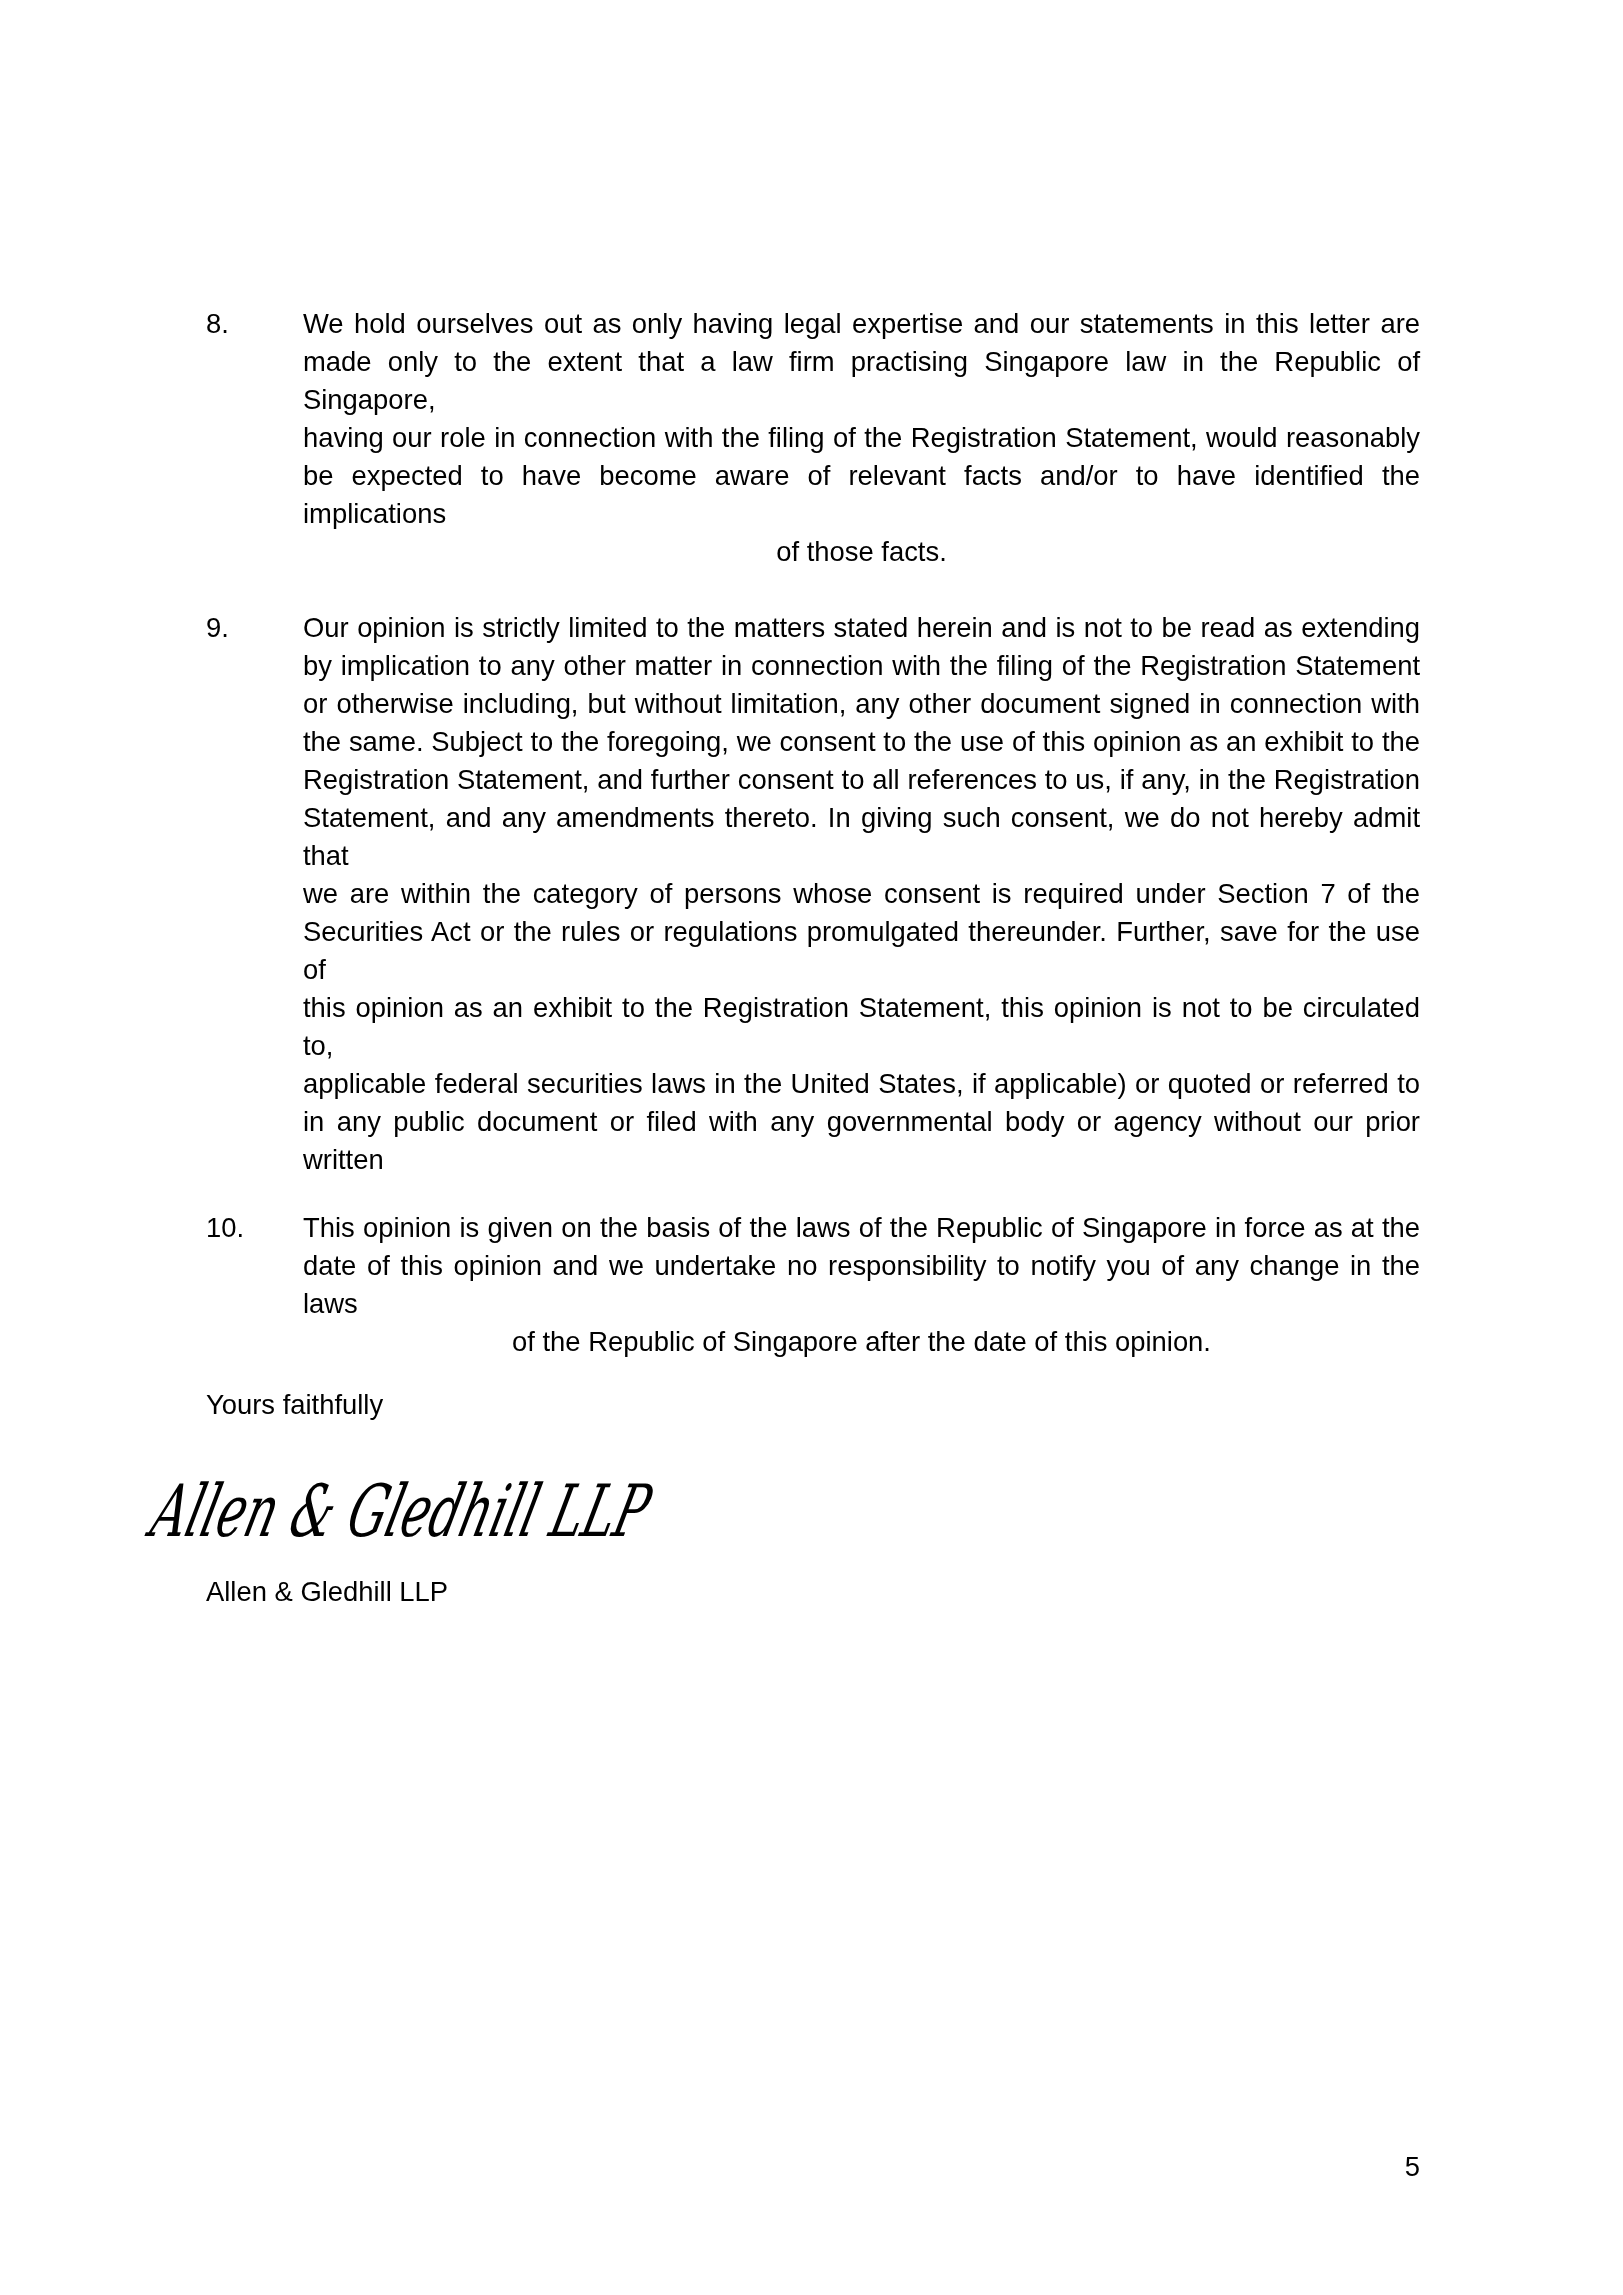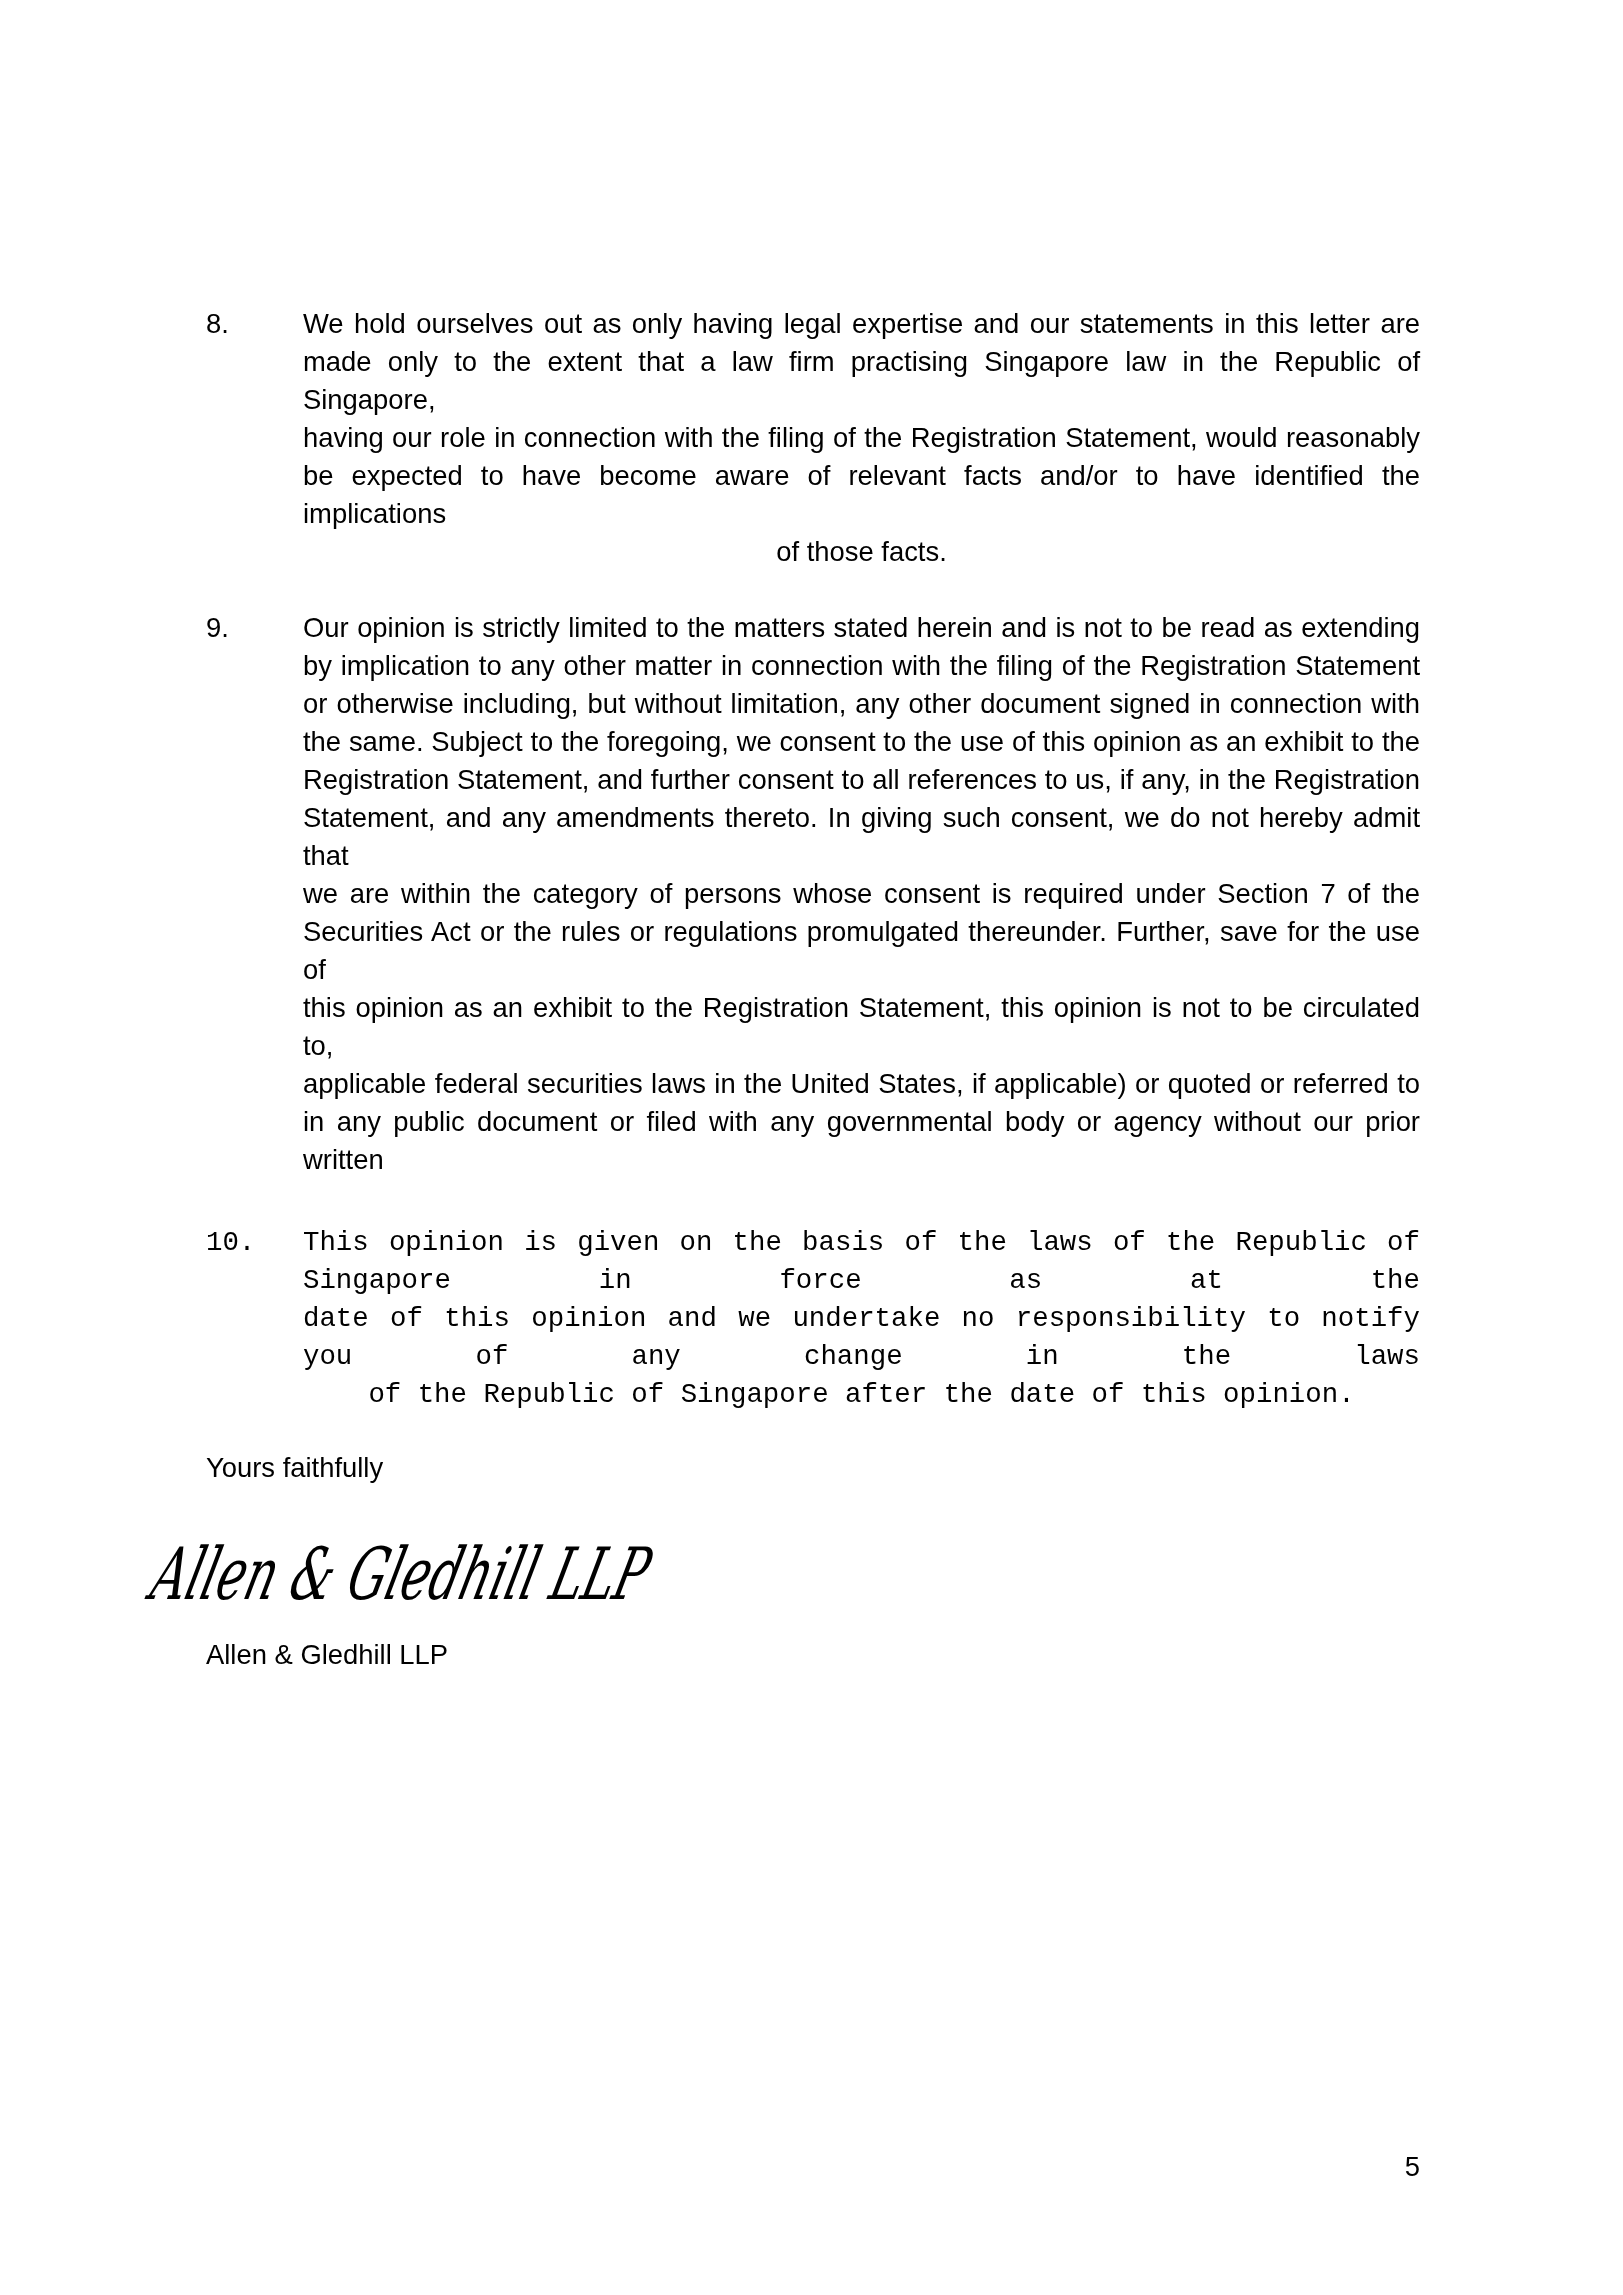--- a/index.html
+++ b/index.html
@@ -19,26 +19,26 @@
     left: 206px;
     top: 305px;
     width: 1214px;
   }
   .para {
     display: grid;
     grid-template-columns: 97px 1fr;
     align-items: start;
   }
   .para.mt64 { margin-top: 38px; }
-  .para.mt76 { margin-top: 45px; font-family: Liberation Mono, monospace; }
+  .para.mt76 { margin-top: 30px; }
   .num { text-align: left; }
   .body { min-width: 0; }
   .ln { text-align: center; }
   .ln.j { text-align: justify; text-align-last: justify; }
-  .valediction { margin-top: 35px; }
+  .valediction { margin-top: 25px; }
   .signature {
     margin-top: 42px;
     margin-left: -63px;
     font-family: "DejaVu Serif", serif;
     font-style: italic;
     font-size: 72px;
     line-height: 90px;
     white-space: nowrap;
     transform: skewX(-14deg) scaleX(0.66);
     transform-origin: left bottom;

